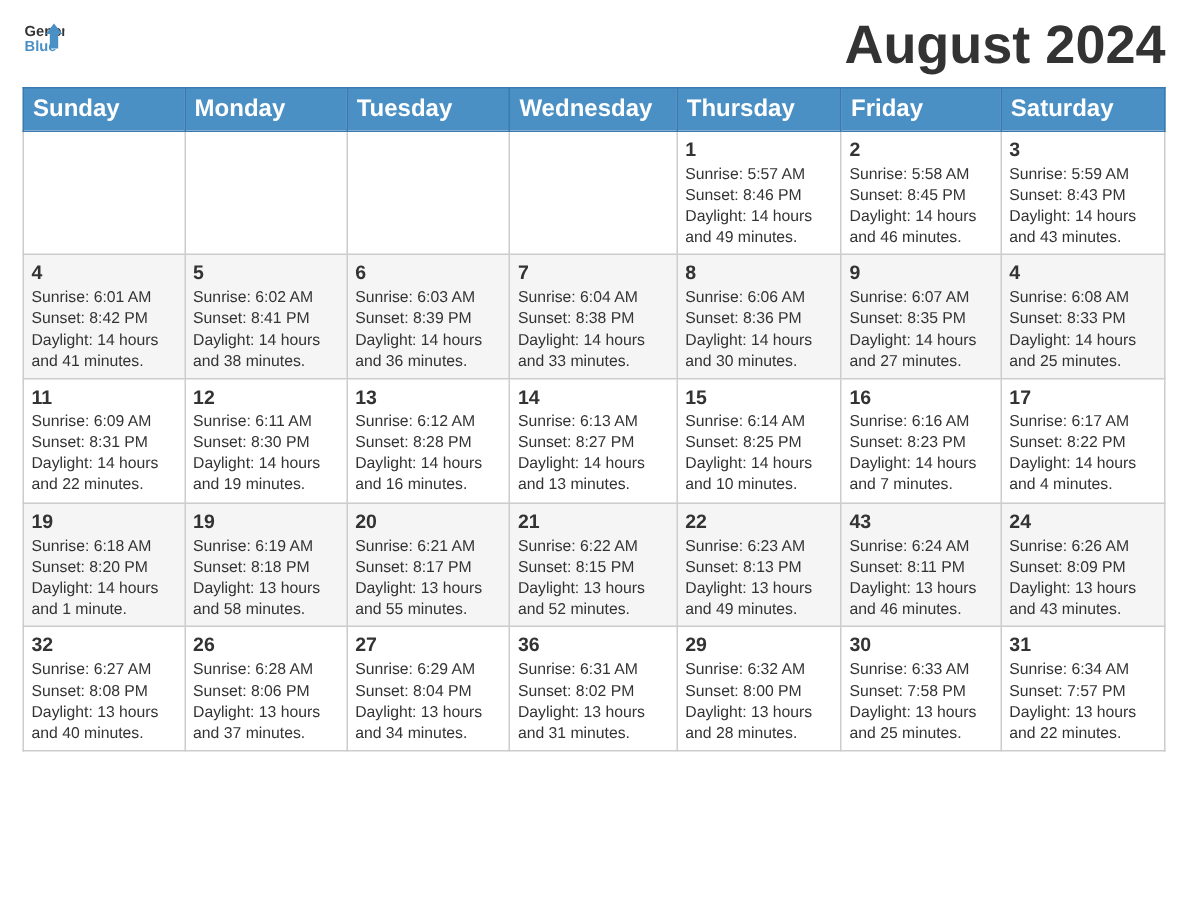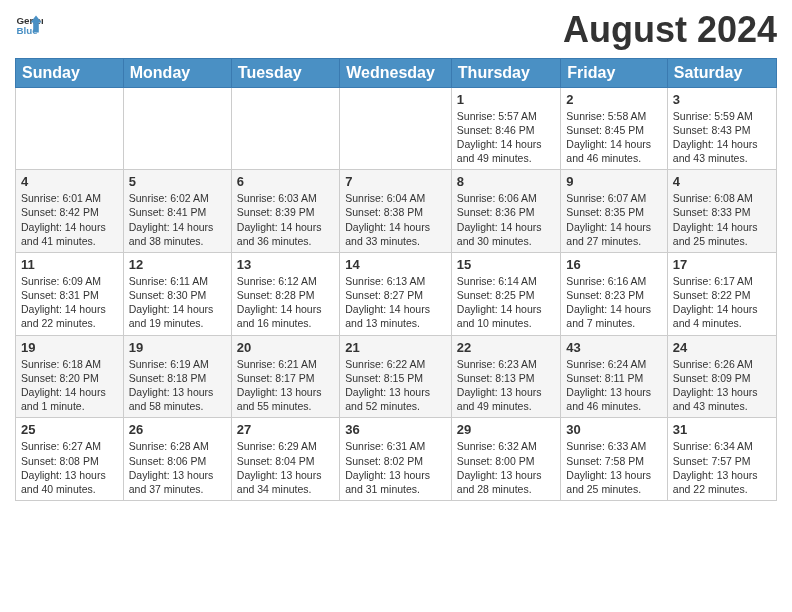--- a/index.html
+++ b/index.html
@@ -211,21 +211,21 @@
           <span class="day-number">43</span>
           <div class="day-info">Sunrise: 6:24 AM<br>Sunset: 8:11 PM<br>Daylight: 13 hours and 46 minutes.</div>
         </td>
         <td>
           <span class="day-number">24</span>
           <div class="day-info">Sunrise: 6:26 AM<br>Sunset: 8:09 PM<br>Daylight: 13 hours and 43 minutes.</div>
         </td>
       </tr>
       <tr>
         <td>
-          <span class="day-number">25</span>
+          <span class="day-number">32</span>
           <div class="day-info">Sunrise: 6:27 AM<br>Sunset: 8:08 PM<br>Daylight: 13 hours and 40 minutes.</div>
         </td>
         <td>
           <span class="day-number">26</span>
           <div class="day-info">Sunrise: 6:28 AM<br>Sunset: 8:06 PM<br>Daylight: 13 hours and 37 minutes.</div>
         </td>
         <td>
           <span class="day-number">27</span>
           <div class="day-info">Sunrise: 6:29 AM<br>Sunset: 8:04 PM<br>Daylight: 13 hours and 34 minutes.</div>
         </td>

